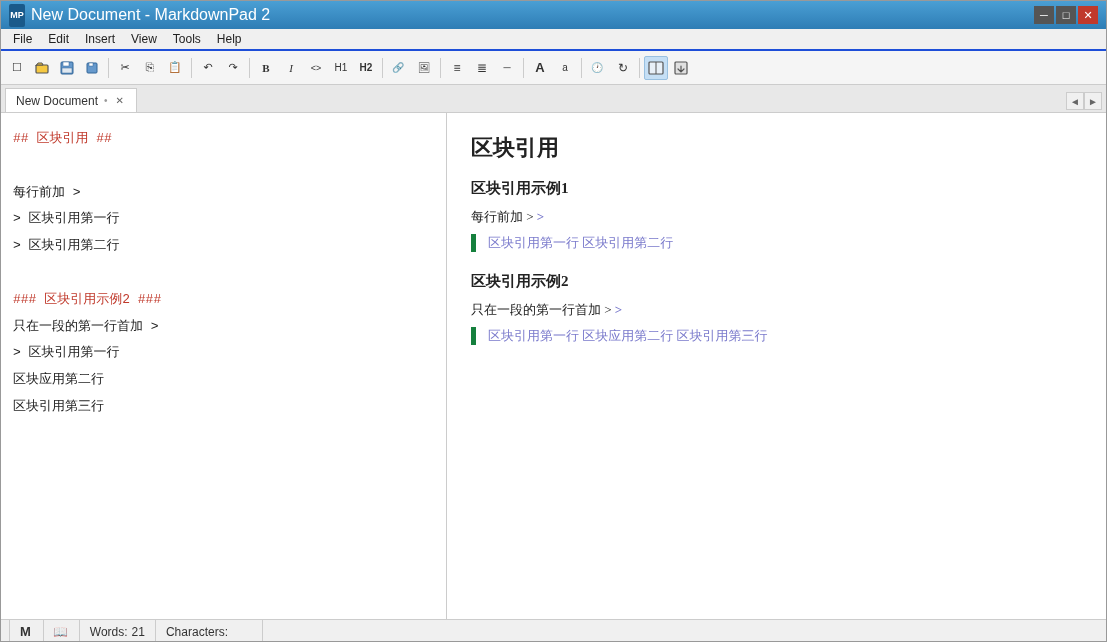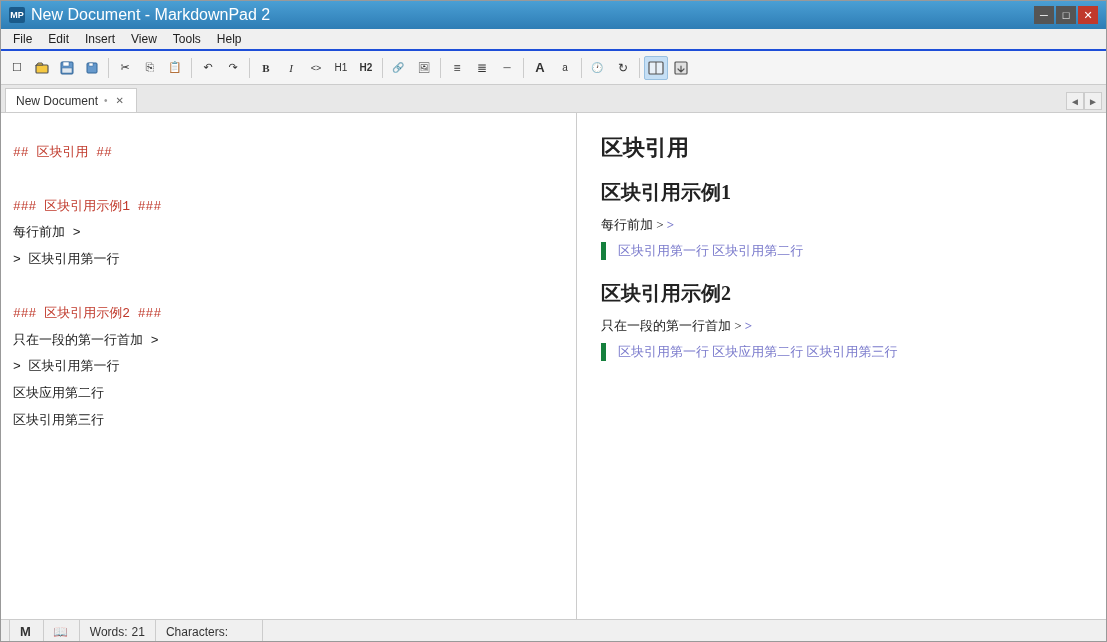--- a/index.html
+++ b/index.html
@@ -19,21 +19,21 @@
       height: 28px;
       display: flex;
       align-items: center;
       padding: 0 8px;
       color: white;
       font-size: 12px;
       user-select: none;
     }
     .title-bar .app-icon {
       width: 16px;
-      height: 16px;
+      height: 23px;
       margin-right: 6px;
       background: #1a5a8a;
       border-radius: 2px;
       display: flex;
       align-items: center;
       justify-content: center;
       font-weight: bold;
       font-size: 9px;
       color: white;
       flex-shrink: 0;
@@ -158,26 +158,26 @@
     }
 
     
     .main-area {
       display: flex;
       height: calc(642px - 28px - 22px - 34px - 28px - 24px);
     }
 
     
     .editor-pane {
-      width: 576px;
+      width: 446px;
       flex-shrink: 0;
       background: white;
       border-right: 1px solid #ccc;
       overflow-y: auto;
-      padding: 24px 12px;
+      padding: 10px 12px;
       font-family: "Courier New", monospace;
       font-size: 13px;
       line-height: 1.6;
     }
     .editor-pane .md-h2 { color: #c0392b; font-weight: normal; }
     .editor-pane .md-h3 { color: #c0392b; font-weight: normal; }
     .editor-pane .md-normal { color: #222; }
     .editor-pane .md-quote { color: #222; }
     .editor-pane p { margin: 6px 0; }
 
@@ -189,21 +189,21 @@
       padding: 20px 24px;
       font-family: Liberation Serif, serif;
     }
     .preview-h1 {
       font-size: 22px;
       font-weight: bold;
       color: #222;
       margin-bottom: 16px;
     }
     .preview-h3 {
-      font-size: 20px;
+      font-size: 15px;
       font-weight: bold;
       color: #222;
       margin-bottom: 10px;
     }
     .preview-normal {
       font-size: 13px;
       color: #222;
       margin-bottom: 8px;
     }
     .preview-blockquote {
@@ -349,23 +349,23 @@
     <div class="nav-arrow">◄</div>
     <div class="nav-arrow">►</div>
   </div>
 </div>
 
 <div class="main-area">
 
   <div class="editor-pane">
     <p class="md-h2">## 区块引用 ##</p>
     <p>&nbsp;</p>
-    <p class="md-h3">### 区块引用示例1 ###</p>
     <p class="md-normal">每行前加 &gt;</p>
     <p class="md-quote">&gt; 区块引用第一行</p>
+    <p class="md-quote">&gt; 区块引用第二行</p>
     <p>&nbsp;</p>
     <p class="md-h3">### 区块引用示例2 ###</p>
     <p class="md-normal">只在一段的第一行首加 &gt;</p>
     <p class="md-quote">&gt; 区块引用第一行</p>
     <p class="md-normal">  区块应用第二行</p>
     <p class="md-normal">  区块引用第三行</p>
   </div>
 
   <div class="preview-pane">
     <div class="preview-h1">区块引用</div>

